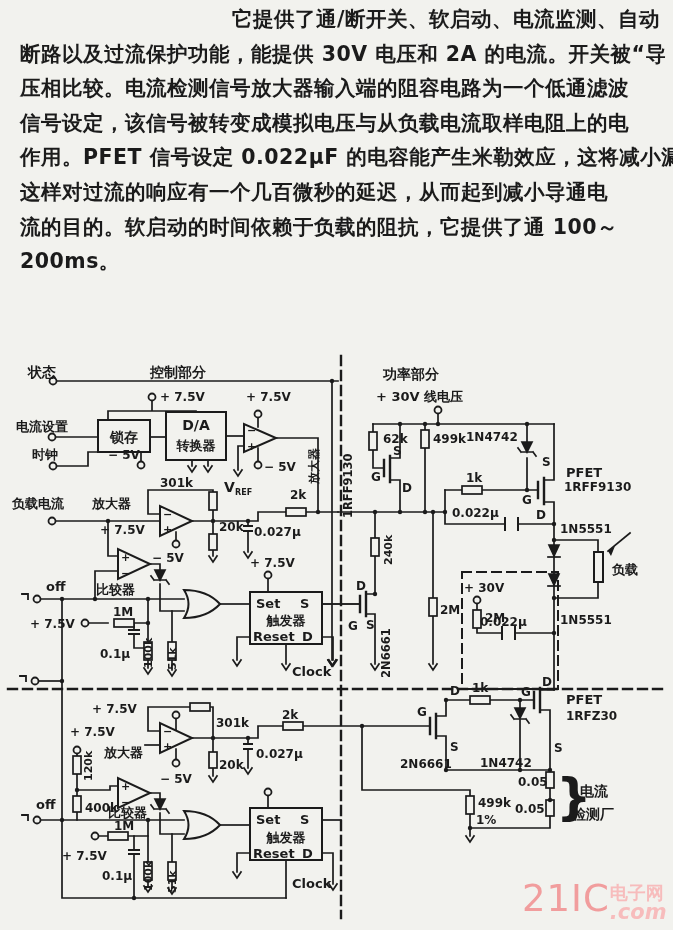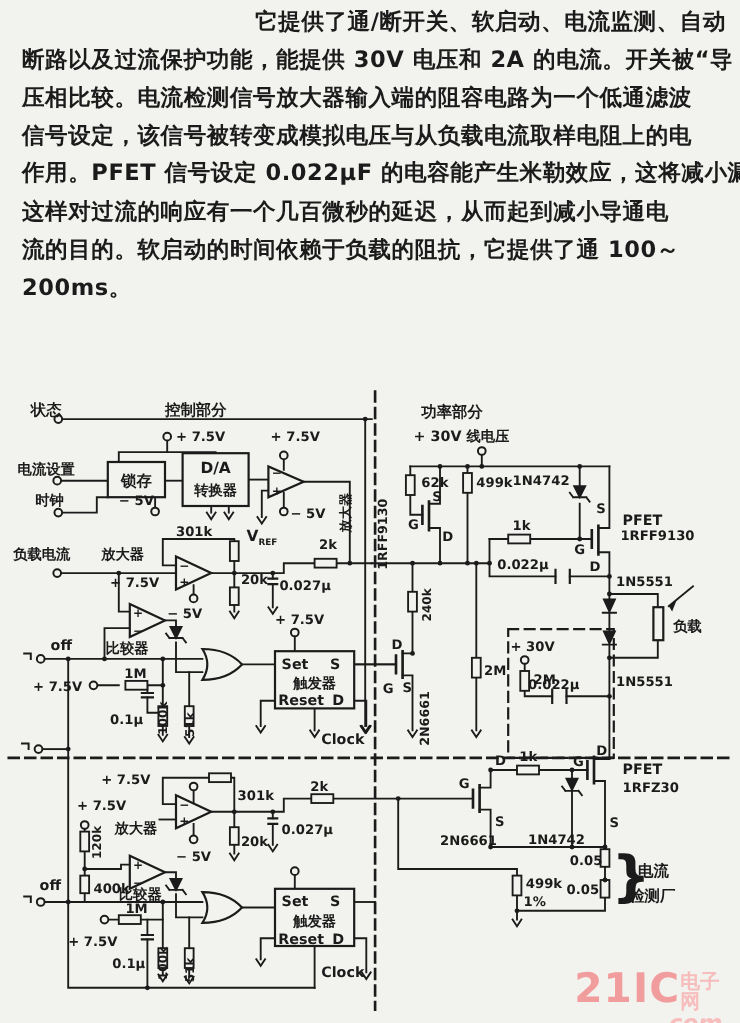--- a/index.html
+++ b/index.html
@@ -3,21 +3,21 @@
 <meta charset="utf-8">
 <style>
   html,body{margin:0;padding:0;}
   body{width:673px;height:930px;position:relative;background:#f2f2ee;
        font-family:"DejaVu Sans","Liberation Sans",sans-serif;color:#1b1b1b;overflow:hidden;}
   .para{position:absolute;top:2px;left:20px;width:667px;font-size:20.5px;font-weight:bold;
         line-height:34.6px;letter-spacing:.5px;white-space:nowrap;}
   .para .l0{padding-left:212px;}
   svg text{font-family:"DejaVu Sans","Liberation Sans",sans-serif;font-weight:bold;fill:#1b1b1b;}
   .wm{position:absolute;left:522px;top:880px;width:150px;line-height:1;}
-  .wm .logo{font-size:37px;font-weight:bold;color:#f19d9d;letter-spacing:1px;float:left;}
+  .wm .logo{font-size:37px;font-weight:normal;color:#f19d9d;letter-spacing:1px;float:left;}
   .wm .site{font-size:18px;font-weight:bold;color:#f7bcbc;display:block;margin-left:82px;padding-top:4px;}
   .wm .dotcom{font-size:21px;font-weight:bold;font-style:italic;color:#f7bcbc;display:block;margin-left:78px;}
 </style>
 </head>
 <body>
 
 <div class="para">
   <div class="l0">它提供了通/断开关、软启动、电流监测、自动</div>
   <div>断路以及过流保护功能，能提供 30V 电压和 2A 的电流。开关被“导</div>
   <div>压相比较。电流检测信号放大器输入端的阻容电路为一个低通滤波</div>

